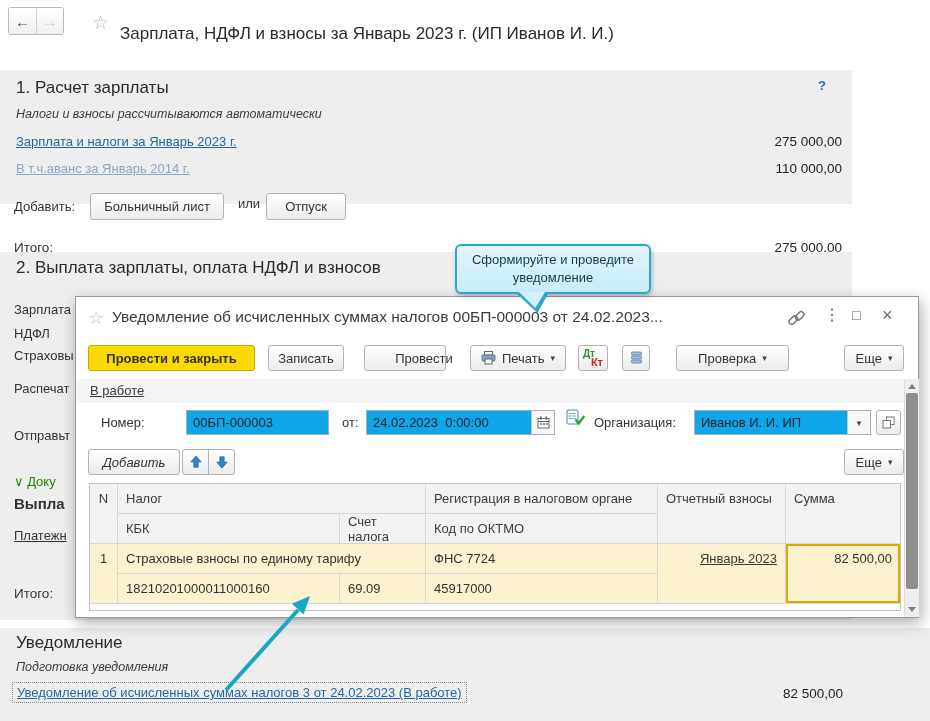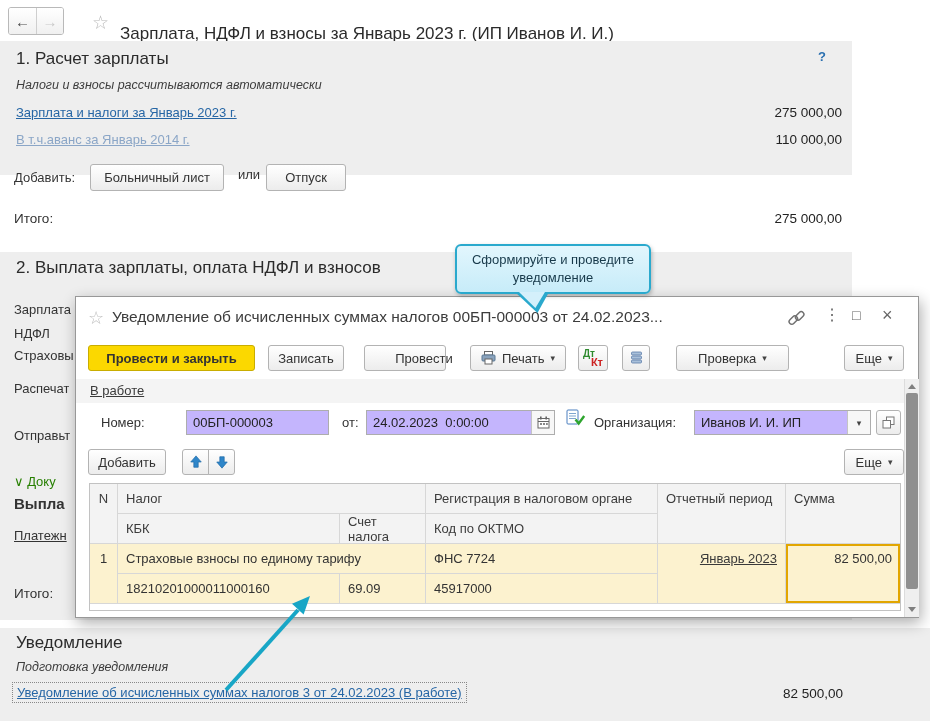--- a/index.html
+++ b/index.html
@@ -12,21 +12,21 @@
   .lnk-faded{color:#8ba6c7;text-decoration:underline;cursor:pointer;white-space:nowrap;}
   .lnk-dark{color:#3a3a3a;text-decoration:underline;cursor:pointer;white-space:nowrap;}
   .italic{font-style:italic;font-size:12.5px;color:#3d3d3d;white-space:nowrap;}
   .val{font-size:13.5px;color:#222;white-space:nowrap;}
   .btn{display:inline-flex;align-items:center;justify-content:center;box-sizing:border-box;
        background:linear-gradient(#ffffff,#ececec);border:1px solid #b3b3b3;border-radius:3px;
        font-size:13px;color:#333;height:26px;padding:0 10px;cursor:pointer;
        font-family:"Liberation Sans",sans-serif;white-space:nowrap;}
   .btn-yellow{background:#fbd800;border-color:#c9ad00;font-weight:700;}
   .caret{font-size:9px;color:#444;margin-left:6px;line-height:1;}
-  .input{position:absolute;box-sizing:border-box;border:1px solid #adadad;background:#c4b5fd;height:25px;
+  .input{position:absolute;box-sizing:border-box;border:1px solid #adadad;background:#0ea5e9;height:25px;
          display:flex;align-items:center;font-size:13px;color:#222;}
   .input .txt{padding:0 6px;white-space:pre;overflow:hidden;flex:1;}
   .seg{width:22px;height:100%;border-left:1px solid #c4c4c4;display:flex;align-items:center;
        justify-content:center;background:#f7f7f7;cursor:pointer;}
   .label{white-space:nowrap;color:#333;}
   .leftlabel{position:absolute;left:14px;max-width:62px;overflow:hidden;white-space:nowrap;color:#333;}
   
   .modal{position:absolute;left:75px;top:296px;width:844px;height:322px;background:#fff;
          border:1px solid #989898;box-shadow:2px 5px 14px rgba(0,0,0,.32);z-index:20;box-sizing:border-box;}
   .mtitle{position:absolute;left:36px;top:11px;font-size:15.5px;color:#3c3c3c;white-space:nowrap;}
@@ -80,21 +80,21 @@
           <span style="color:#4a4a4a;font-weight:700;">←</span>
         </button>
       <button class="navbtn">
           <span style="color:#c9c9c9;font-weight:700;">→</span>
         </button>
     </div>
     <span class="abs" style="left:92px;top:11px;font-size:19px;color:#b9b9b9;cursor:pointer;">☆</span>
     <span class="abs h1" style="left:120px;top:13px;margin-top:11px;">Зарплата, НДФЛ и взносы за Январь 2023 г. (ИП Иванов И. И.)</span>
   </div>
 
-  <div class="panel" style="top:41px;width:852px;height:134px;">
+  <div class="panel" style="top:70px;width:852px;height:134px;">
     <div class="abs h1" style="left:16px;top:8px;">1. Расчет зарплаты</div>
     <span class="abs" style="left:818px;top:8px;color:#2a6fb0;font-weight:700;cursor:pointer;">?</span>
     <div class="abs italic" style="left:16px;top:37px;">Налоги и взносы рассчитываются автоматически</div>
 
     <span class="abs lnk" style="left:16px;top:64px;">Зарплата и налоги за Январь 2023 г.</span>
     <span class="abs val" style="right:10px;top:64px;">275 000,00</span>
 
     <span class="abs lnk-faded" style="left:16px;top:91px;">В т.ч.аванс за Январь 2014 г.</span>
     <span class="abs val" style="right:10px;top:91px;">110 000,00</span>
 
@@ -229,21 +229,21 @@
     <button class="btn abs" style="left:800px;top:113px;width:25px;height:25px;padding:0;">
       <span style="display:inline-flex;">
         <svg width="13" height="13" viewBox="0 0 13 13">
             <rect x="4.5" y="1" width="7.5" height="7.5" fill="#fff" stroke="#777"></rect>
             <rect x="1" y="4.5" width="7.5" height="7.5" fill="#fff" stroke="#777"></rect>
           </svg>
       </span>
     </button>
 
     
-    <button class="btn abs" style="left:12px;top:152px;width:78px;">Добавить</button>
+    <button class="btn abs" style="left:12px;top:152px;width:92px;font-style:italic;">Добавить</button>
     <button class="btn abs" style="left:106px;top:152px;width:27px;padding:0;border-top-right-radius:0;border-bottom-right-radius:0;">
       <span style="display:inline-flex;">
         <svg width="14" height="14" viewBox="0 0 16 16">
             <path d="M8 1 L14 8 H10.5 V14 H5.5 V8 H2 Z" fill="#2f86c9" stroke="#1f6aa8" stroke-width="0.8"></path>
           </svg>
       </span>
     </button>
     <button class="btn abs" style="left:132px;top:152px;width:27px;padding:0;border-top-left-radius:0;border-bottom-left-radius:0;">
       <span style="display:inline-flex;">
         <svg width="14" height="14" viewBox="0 0 16 16" transform="rotate(180)">
@@ -254,21 +254,21 @@
     <button class="btn abs" style="left:768px;top:152px;width:60px;">
       <span>Еще</span>
       <span class="caret">▾</span>
     </button>
 
     
     <div class="grid">
       <div class="hc topalign" style="grid-column:1/2;grid-row:1/3;justify-content:center;">N</div>
       <div class="hc" style="grid-column:2/4;grid-row:1/2;">Налог</div>
       <div class="hc" style="grid-column:4/5;grid-row:1/2;">Регистрация в налоговом органе</div>
-      <div class="hc topalign" style="grid-column:5/6;grid-row:1/3;">Отчетный период</div>
+      <div class="hc topalign" style="grid-column:5/6;grid-row:1/3;">Отчетный взносы</div>
       <div class="hc topalign" style="grid-column:6/7;grid-row:1/3;border-right:none;">Сумма</div>
       <div class="hc" style="grid-column:2/3;grid-row:2/3;">КБК</div>
       <div class="hc" style="grid-column:3/4;grid-row:2/3;">Счет налога</div>
       <div class="hc" style="grid-column:4/5;grid-row:2/3;">Код по ОКТМО</div>
 
       <div class="dc topalign" style="grid-column:1/2;grid-row:3/5;justify-content:center;">1</div>
       <div class="dc" style="grid-column:2/4;grid-row:3/4;">Страховые взносы по единому тарифу</div>
       <div class="dc" style="grid-column:4/5;grid-row:3/4;">ФНС 7724</div>
       <div class="dc topalign" style="grid-column:5/6;grid-row:3/5;justify-content:flex-end;">
         <span class="lnk-dark">Январь 2023</span>

